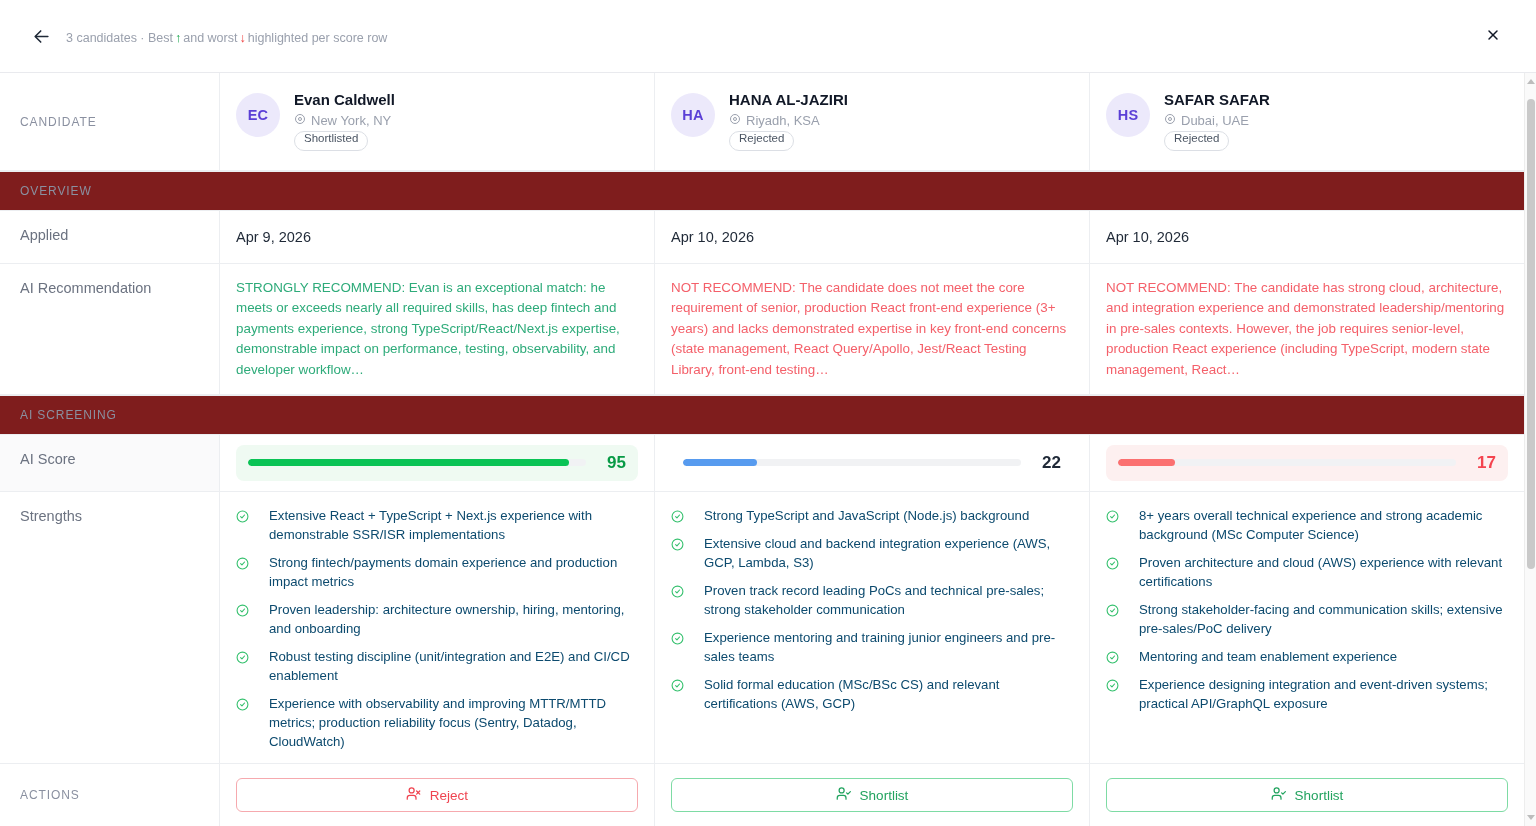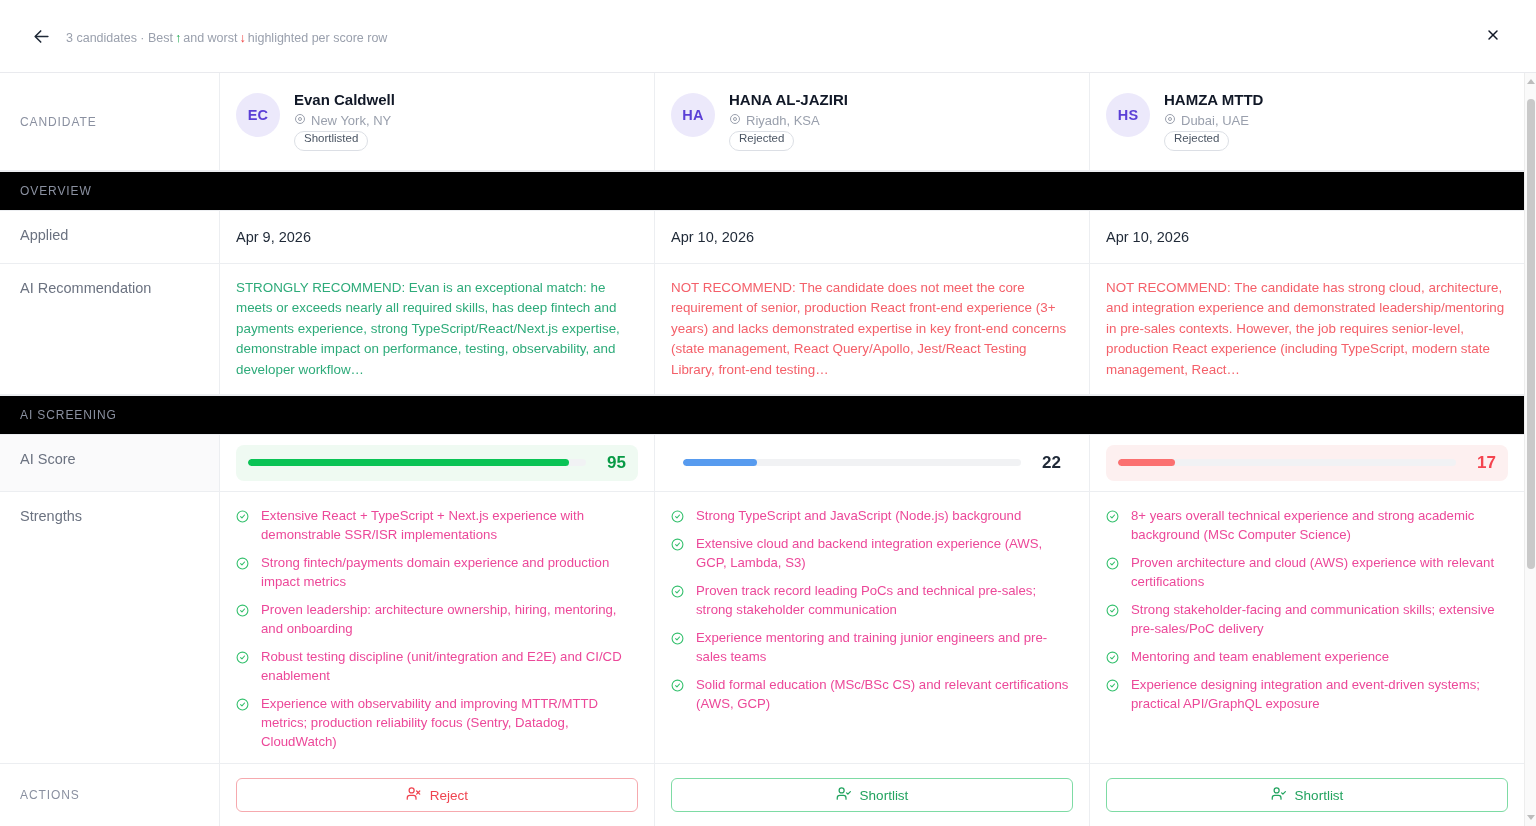--- a/index.html
+++ b/index.html
@@ -76,21 +76,21 @@
     flex: 1 1 0;
     min-width: 0;
     padding: 14px 16px 14px 16px;
     border-right: 1px solid #eceef1;
     background: #fff;
   }
   .cell:last-child { border-right: none; }
   .row.bordered { border-bottom: 1px solid #eceef1; }
 
   
-  .section-row { background: #000000; border-bottom: 1px solid #eceef1; border-top: 1px solid #eceef1; }
+  .section-row { background: #7f1d1d; border-bottom: 1px solid #eceef1; border-top: 1px solid #eceef1; }
   .section-row .section-label {
     padding: 12px 0 12px 20px;
     font-size: 12px;
     letter-spacing: 0.9px;
     color: #8a90a0;
     font-weight: 400;
     text-transform: uppercase;
   }
 
   
@@ -142,22 +142,22 @@
   .bar-track {
     flex: 1 1 auto; height: 7px; border-radius: 999px; background: #f1f2f4;
     overflow: hidden;
   }
   .bar-fill { height: 100%; border-radius: 999px; }
   .score-val { flex: 0 0 auto; font-size: 17px; font-weight: 700; min-width: 26px; text-align: right; }
 
   
   .bullets { list-style: none; }
   .bullets li {
-    display: flex; gap: 12px; align-items: flex-start;
-    font-size: 13.2px; line-height: 1.44; color: #ec4899;
+    display: flex; gap: 20px; align-items: flex-start;
+    font-size: 13.2px; line-height: 1.44; color: #0c4a6e;
     margin-bottom: 9px;
   }
   .bullets li:last-child { margin-bottom: 0; }
   .bullets .ic { flex: 0 0 auto; margin-top: 2px; display: block; }
 
   
   .actions-row { border-top: 1px solid #eceef1; background: #fff; }
   .actions-row .lbl {
     font-size: 12px; letter-spacing: .9px; color: #8a90a0; text-transform: uppercase;
     display: flex; align-items: center; padding-top: 0; padding-bottom: 0;
@@ -252,21 +252,21 @@
                 </svg>
             </span>
             <span>Riyadh, KSA</span>
           </div>
           <span class="badge">Rejected</span>
         </div>
       </div>
       <div class="cell cand-cell">
         <div class="avatar">HS</div>
         <div class="cand-info">
-          <div class="cand-name">HAMZA MTTD</div>
+          <div class="cand-name">SAFAR SAFAR</div>
           <div class="cand-loc">
             <span class="pin">
               <svg width="12" height="12" viewBox="0 0 24 24" fill="none" stroke="currentColor" stroke-width="2">
                   <circle cx="12" cy="12" r="9"></circle>
                   <circle cx="12" cy="12" r="3"></circle>
                 </svg>
             </span>
             <span>Dubai, UAE</span>
           </div>
           <span class="badge">Rejected</span>

